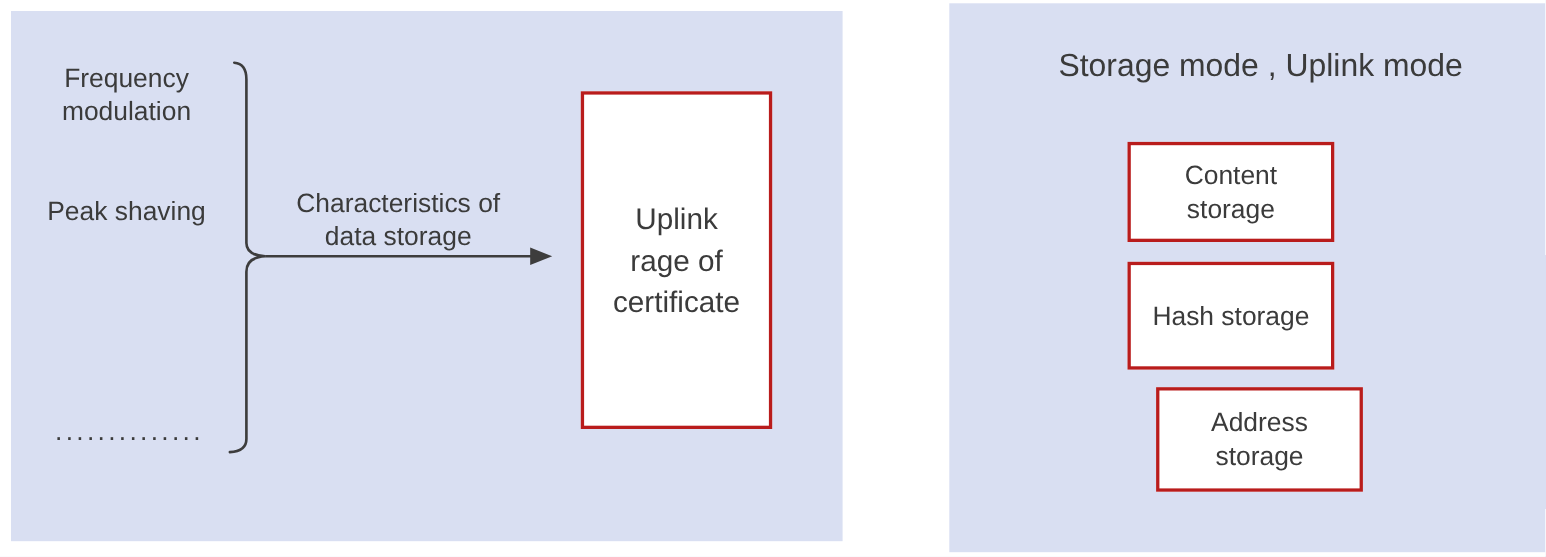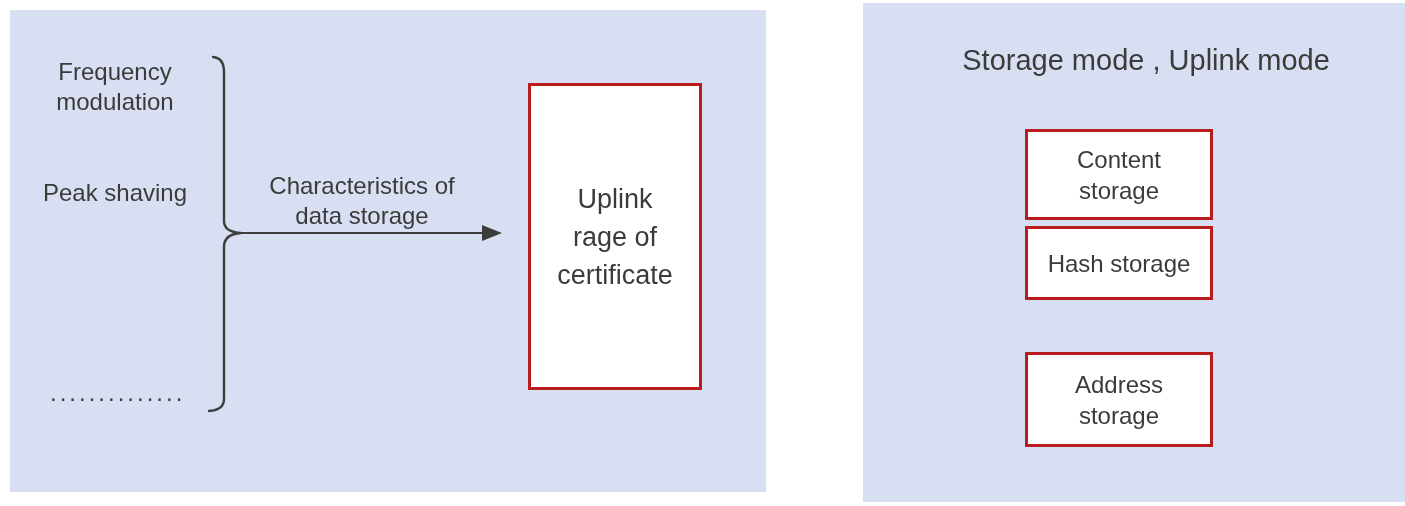--- a/index.html
+++ b/index.html
@@ -25,22 +25,22 @@
     text-align:center; white-space:pre-line; box-sizing:border-box;
   }
   .target-box { left:518px; top:73px; width:174px; height:307px;
                 font-size:27px; line-height:38px; }
 
   .r-title { position:absolute; left:0; top:39px; width:500px;
              text-align:center; font-size:29px; line-height:36px;margin-left:33px; }
   .rbox { left:162px; width:188px; border-width:3px;
           font-size:24px; line-height:31px; }
   .rbox-1 { top:126px; height:91px; }
-  .rbox-2 { top:223px; height:74px; }
-  .rbox-3 { top:349px; height:95px; }
+  .rbox-2 { top:235px; height:98px; }
+  .rbox-3 { top:349px; height:95px;margin-left:26px; }
 </style>
 </head>
 <body>
 
 <div class="canvas">
 
   <div class="panel panel-left">
 
     <div class="lbl" style="left:20px; top:47px; width:170px;">Frequency
 modulation</div>

